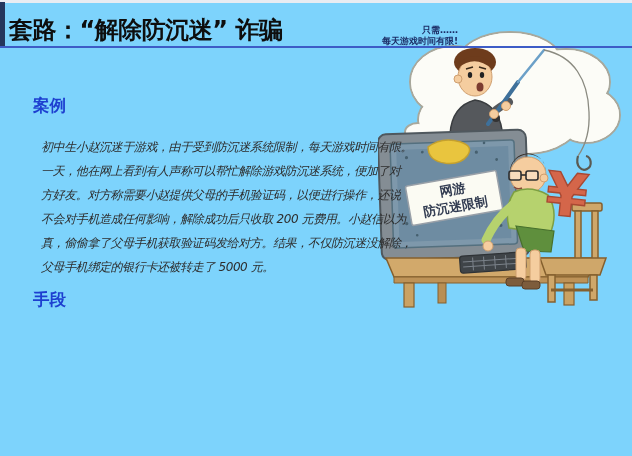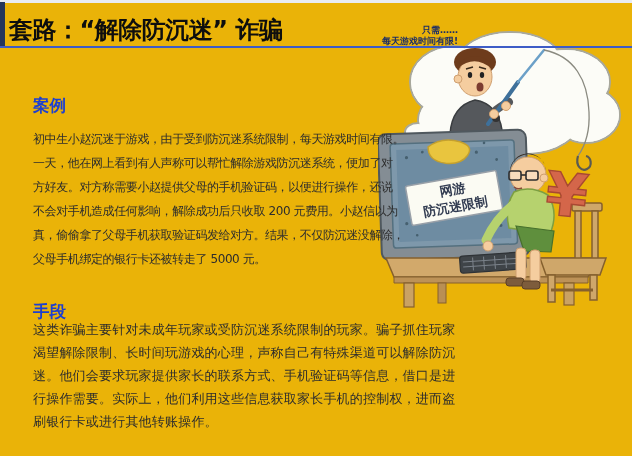--- a/index.html
+++ b/index.html
@@ -1,34 +1,34 @@
 <!DOCTYPE html>
 <html><head>
 <meta charset="utf-8">
 <style>
   html,body{margin:0;padding:0;background:#888;}
   .page{
-    position:relative;width:632px;height:456px;background:#eab308;
+    position:relative;width:632px;height:456px;background:#7dd3fc;
     overflow:hidden;font-family:"DejaVu Sans","Liberation Sans",sans-serif;
     margin:0 auto;
   }
   .top-strip{position:absolute;left:0;top:0;width:632px;height:3px;background:#e9ecf2;}
   .corner-bar{position:absolute;left:0;top:2px;width:5px;height:44px;background:#24365c;}
   .title{
     position:absolute;left:9px;top:15px;margin:0;
     font-size:24px;line-height:30px;font-weight:900;color:#0e0e0e;letter-spacing:-0.5px;
   }
   .rule{position:absolute;left:0;top:46px;width:632px;height:2px;background:#3d5cc6;z-index:5;}
   .heading{
     position:absolute;left:33px;margin:0;font-size:16.5px;font-weight:bold;color:#1d3fd0;
   }
   .h-case{top:95px;}
-  .h-method{top:301px;}
+  .h-method{top:289px;}
   .para{
-    position:absolute;left:33px;margin:0;color:#2d2d2d;white-space:pre-line;z-index:2;
+    position:absolute;left:33px;margin:8px;color:#2d2d2d;white-space:pre-line;z-index:2;font-style:italic;
   }
   .para1{top:127px;width:400px;font-size:12px;line-height:24px;letter-spacing:-0.4px;}
   .para2{top:318px;width:470px;font-size:13px;line-height:23px;letter-spacing:0.2px;}
   .speech{
     position:absolute;left:380px;top:25px;width:78px;z-index:6;
     font-size:9px;line-height:10.5px;font-weight:bold;color:#1b2d66;text-align:right;
   }
   .illus{position:absolute;left:378px;top:20px;z-index:1;}
   .sign-text{font-size:13px;font-weight:bold;fill:#333d52;text-anchor:middle;}
   .yuan{font-size:60px;font-weight:900;fill:#d4664a;stroke:#a84832;stroke-width:1.4px;text-anchor:middle;}
@@ -45,25 +45,20 @@
 
   <h2 class="heading h-case">案例</h2>
   <p class="para para1">初中生小赵沉迷于游戏，由于受到防沉迷系统限制，每天游戏时间有限。
 一天，他在网上看到有人声称可以帮忙解除游戏防沉迷系统，便加了对
 方好友。对方称需要小赵提供父母的手机验证码，以便进行操作，还说
 不会对手机造成任何影响，解除成功后只收取 200 元费用。小赵信以为
 真，偷偷拿了父母手机获取验证码发给对方。结果，不仅防沉迷没解除，
 父母手机绑定的银行卡还被转走了 5000 元。</p>
 
   <h2 class="heading h-method">手段</h2>
-  <p class="para para2">这类诈骗主要针对未成年玩家或受防沉迷系统限制的玩家。骗子抓住玩家
-渴望解除限制、长时间玩游戏的心理，声称自己有特殊渠道可以解除防沉
-迷。他们会要求玩家提供家长的联系方式、手机验证码等信息，借口是进
-行操作需要。实际上，他们利用这些信息获取家长手机的控制权，进而盗
-刷银行卡或进行其他转账操作。</p>
 
   <div class="speech">
     <div>只需……</div>
     <div>每天游戏时间有限!</div>
   </div>
 
   <svg class="illus" width="254" height="290" viewBox="0 0 254 290" xmlns="http://www.w3.org/2000/svg">
 
     <g fill="#fcfcf7" stroke="#a8a89c" stroke-width="2">
       <ellipse cx="76" cy="62" rx="44" ry="36"></ellipse>

